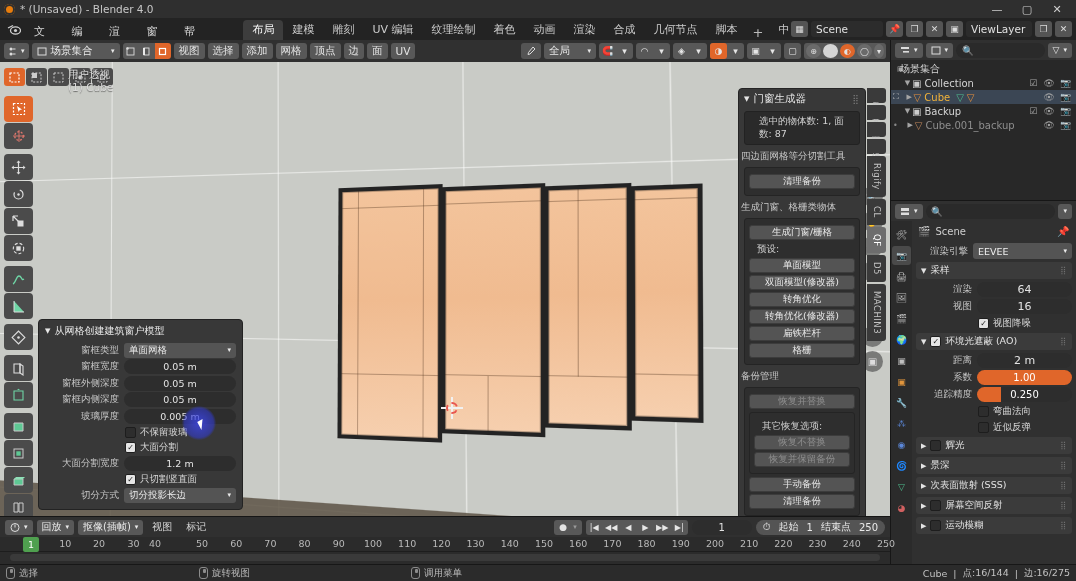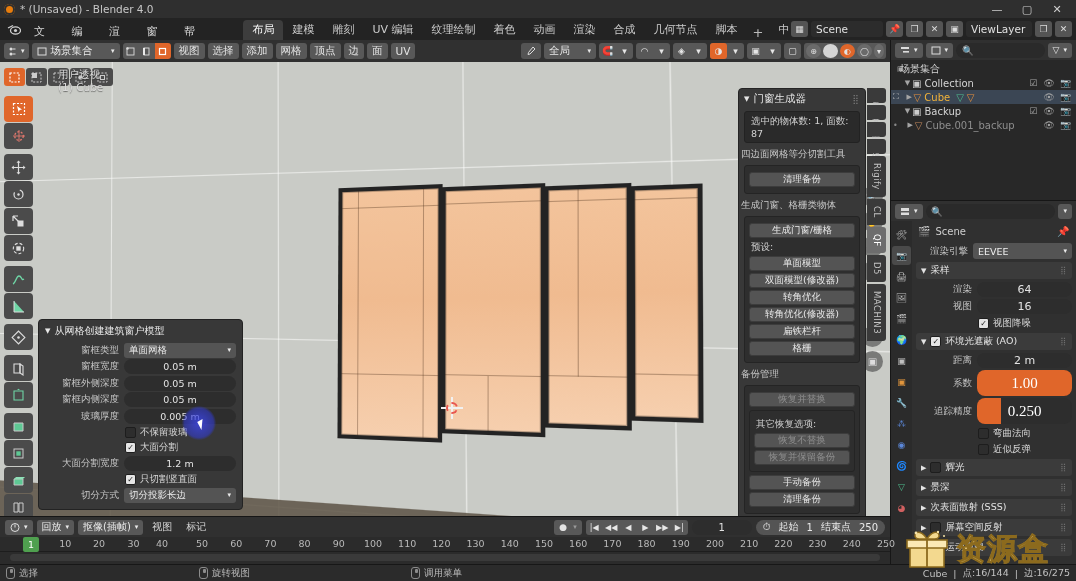--- a/index.html
+++ b/index.html
@@ -84,21 +84,21 @@
   .pane.p2{ width:100px; height:238px;}
   .pane.p3{ width:80px; height:226px;}
   .pane.p4{ width:63px; height:214px;}
 
   .cursor3d{ position:absolute; left:441px; top:335px; width:22px;height:22px; z-index:4;}
   .cursor3d .c1{position:absolute;left:5px;top:5px;width:12px;height:12px;border-radius:50%;
      border:2px dashed #e8554e;}
   .cursor3d .c2{position:absolute;left:10px;top:0;width:2px;height:22px;background:#f1f1f1;}
   .cursor3d .c3{position:absolute;left:0;top:10px;width:22px;height:2px;background:#f1f1f1;}
 
-  .vtext{ position:absolute; left:58px; top:6px; font-size:10.5px; color:#d9d9d9; line-height:13px; z-index:5; text-shadow:0 1px 1px rgba(0,0,0,.45); }
+  .vtext{ position:absolute; left:68px; top:6px; font-size:10.5px; color:#d9d9d9; line-height:13px; z-index:5; text-shadow:0 1px 1px rgba(0,0,0,.45); }
 
   
   .vtoolbar{ position:absolute; left:4px; top:34px; width:29px; display:flex; flex-direction:column; gap:1px; z-index:5;}
   .vtoolbar .tgrp{ display:flex; flex-direction:column; gap:1px; margin-bottom:4px;}
   .vtoolbar .tb{ width:29px;height:26px;background:#4b4b4b;border-radius:4px;display:flex;align-items:center;justify-content:center; }
   .vtoolbar .tb.on{ background:#e0662a; }
   .selmodes{ position:absolute; left:4px; top:6px; display:flex; gap:1px; z-index:5;}
   .selmodes span{ width:21px;height:18px;background:#4b4b4b;border-radius:3px;display:flex;align-items:center;justify-content:center; }
   .selmodes span.on{ background:#e0662a; }
 
@@ -114,22 +114,22 @@
   
   .npanel{ position:absolute; right:24px; top:26px; width:128px; background:#383838; border-radius:4px;
      border:1px solid #242424; z-index:7; padding:0 0 4px 0; }
   .np-head{ display:flex;align-items:center; gap:4px; padding:3px 5px; font-size:10.5px; color:#e6e6e6;}
   .np-head .dots{margin-left:auto;color:#777;font-size:9px;letter-spacing:1px;}
   .np-box{ margin:2px 5px; background:#2e2e2e; border:1px solid #242424; border-radius:3px; padding:4px; }
   .np-label{ font-size:9.5px; color:#c8c8c8; padding:3px 2px 2px; }
   .np-btn{ background:#545454; border:1px solid #3c3c3c; border-radius:3px; height:15px; display:flex;
       align-items:center; justify-content:center; font-size:9.5px; color:#e8e8e8; margin:2px 0; }
   .np-btn.dim{ color:#8e8e8e; }
-  .np-info{ background:#2a2a2a; border:1px solid #222; border-radius:3px; padding:3px 6px; font-size:9.5px; color:#d2d2d2; margin:2px 5px;}
-  .np-sub{ font-size:9.5px; color:#d0d0d0; margin:3px 2px 1px;}
+  .np-info{ background:#2a2a2a; border:1px solid #222; border-radius:3px; padding:3px 14px; font-size:9.5px; color:#d2d2d2; margin:2px 5px;}
+  .np-sub{ font-size:9.5px; color:#d0d0d0; margin:3px 8px 1px;}
   .ntabs{ position:absolute; right:4px; top:26px; width:19px; display:flex; flex-direction:column; gap:2px; z-index:7; }
   .ntab{ width:19px; padding:7px 0; background:#3a3a3a; border-radius:0 3px 3px 0; font-size:8.5px; color:#c3c3c3;
       writing-mode:vertical-rl; text-orientation:mixed; display:flex; align-items:center; justify-content:center; letter-spacing:.5px;}
   .ntab.on{ background:#6d6d6d; color:#fff; }
 
   
   .oppanel{ position:absolute; left:38px; bottom:6px; width:205px; background:#383838;
      border:1px solid #232323; border-radius:4px; z-index:8; padding-bottom:5px; }
   .op-head{ display:flex;align-items:center;gap:4px; padding:4px 6px 3px; font-size:10px; color:#e9e9e9; }
   .op-row{ display:flex; align-items:center; margin:1.5px 6px; gap:5px; }
@@ -181,22 +181,22 @@
   .pr-body{ flex:1; display:flex; min-height:0; }
   .pr-tabs{ width:21px; background:#2b2b2b; padding-top:4px; display:flex; flex-direction:column; align-items:center; gap:2px; flex:none;}
   .pr-tab{ width:19px;height:19px;border-radius:3px;display:flex;align-items:center;justify-content:center;font-size:9px;color:#c0c0c0;}
   .pr-tab.on{ background:#4a4a4a; }
   .pr-main{ flex:1; padding:3px 4px; overflow:hidden; min-width:0;}
   .pr-scenerow{ display:flex; align-items:center; gap:5px; font-size:10px; color:#cfcfcf; padding:2px 2px 4px;}
   .pr-row{ display:flex;align-items:center;gap:5px;margin:2px 0;}
   .pr-lab{ width:52px; text-align:right; font-size:9.5px; color:#c4c4c4; flex:none;}
   .pr-dd{ flex:1; background:#545454;border-radius:3px;height:16px;display:flex;align-items:center;justify-content:space-between;padding:0 5px;font-size:9.5px;color:#eee;}
   .pr-val{ flex:1; background:#2d2d2d;border-radius:8px;height:15px;display:flex;align-items:center;justify-content:center;font-size:11px;color:#e4e4e4;}
-  .pr-slider{ flex:1; background:#2d2d2d;border-radius:8px;height:26px;position:relative;overflow:hidden;
-      display:flex;align-items:center;justify-content:center;font-size:15px;color:#fff;font-family:Liberation Serif, serif;}
+  .pr-slider{ flex:1; background:#2d2d2d;border-radius:8px;height:15px;position:relative;overflow:hidden;
+      display:flex;align-items:center;justify-content:center;font-size:10px;color:#fff;}
   .pr-slider .fill{ position:absolute;left:0;top:0;bottom:0;background:#e0662a;}
   .pr-slider span{ position:relative; }
   .pr-sec{ background:#3b3b3b; border-radius:3px; margin:3px 0; padding:2px 5px; display:flex;align-items:center;gap:4px;font-size:9.5px;color:#e3e3e3;}
   .pr-sec .dots{ margin-left:auto; color:#6f6f6f; font-size:8px; letter-spacing:1px;}
   .pr-chk{ display:flex;align-items:center;gap:4px;margin:3px 0 3px 58px;font-size:9.5px;color:#d9d9d9;}
   .pr-indent{ padding-left:4px; }
 
   
   .statusbar{ height:17px; background:#2b2b2b; border-top:1px solid #171717; display:flex; align-items:center;
      padding:0 6px; gap:16px; font-size:9.5px; color:#b9b9b9; flex:none; }
@@ -706,21 +706,21 @@
               <span>结束点</span>
               <span>250</span>
             </div>
           </div>
         </div>
         <div class="tl-ruler" id="tl-ruler">
           <div class="tl-cur" id="tl-playhead" style="left:31px">1</div>
         <div class="tl-tick" style="left: 65.2px;">10</div>
             <div class="tl-tick" style="left: 99px;">20</div>
             <div class="tl-tick" style="left: 133.6px;">30</div>
-            <div class="tl-tick" style="left: 162px;">40</div>
+            <div class="tl-tick" style="left: 155px;">40</div>
             <div class="tl-tick" style="left: 202px;">50</div>
             <div class="tl-tick" style="left: 236.2px;">60</div>
             <div class="tl-tick" style="left: 270.4px;">70</div>
             <div class="tl-tick" style="left: 304.6px;">80</div>
             <div class="tl-tick" style="left: 338.8px;">90</div>
             <div class="tl-tick" style="left: 373px;">100</div>
             <div class="tl-tick" style="left: 407.2px;">110</div>
             <div class="tl-tick" style="left: 441.4px;">120</div>
             <div class="tl-tick" style="left: 475.6px;">130</div>
             <div class="tl-tick" style="left: 509.8px;">140</div>
@@ -963,27 +963,13 @@
     </div>
     <div class="sb-right">
       <span>Cube</span>
       <span>|</span>
       <span>点:16/144</span>
       <span>|</span>
       <span>边:16/275</span>
     </div>
   </div>
 
-  <div class="watermark">
-    <div class="wm-box">
-      <svg width="46" height="44" viewBox="0 0 46 44">
-        <path d="M6 20h34v20H6z" fill="#f3d98f" stroke="#8c6a1d" stroke-width="1.6"></path>
-        <path d="M3 13h40v8H3z" fill="#fbe9b5" stroke="#8c6a1d" stroke-width="1.6"></path>
-        <path d="M23 13v27" stroke="#8c6a1d" stroke-width="1.8"></path>
-        <path d="M23 12c-4-7-11-9-12-4s6 4 12 4zM23 12c4-7 11-9 12-4s-6 4-12 4z" fill="#f3d98f" stroke="#8c6a1d" stroke-width="1.4"></path>
-        <circle cx="12" cy="6" r="1.4" fill="#f6e3a8"></circle>
-          <circle cx="34" cy="5" r="1.2" fill="#f6e3a8"></circle>
-          <circle cx="40" cy="9" r="1" fill="#f6e3a8"></circle>
-      </svg>
-    </div>
-    <div class="wm-txt">资源盒</div>
-  </div>
 </div>
 
 </body></html>

